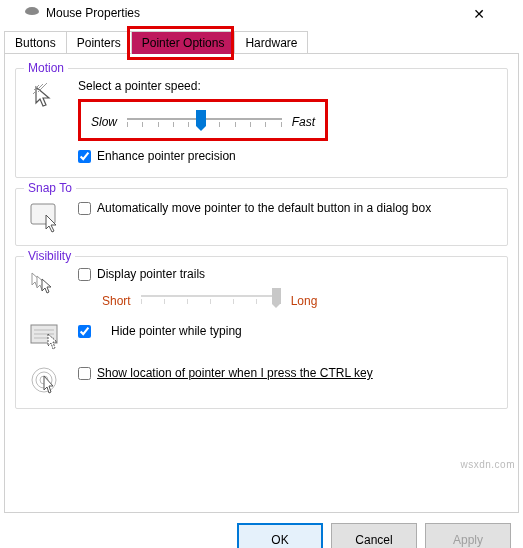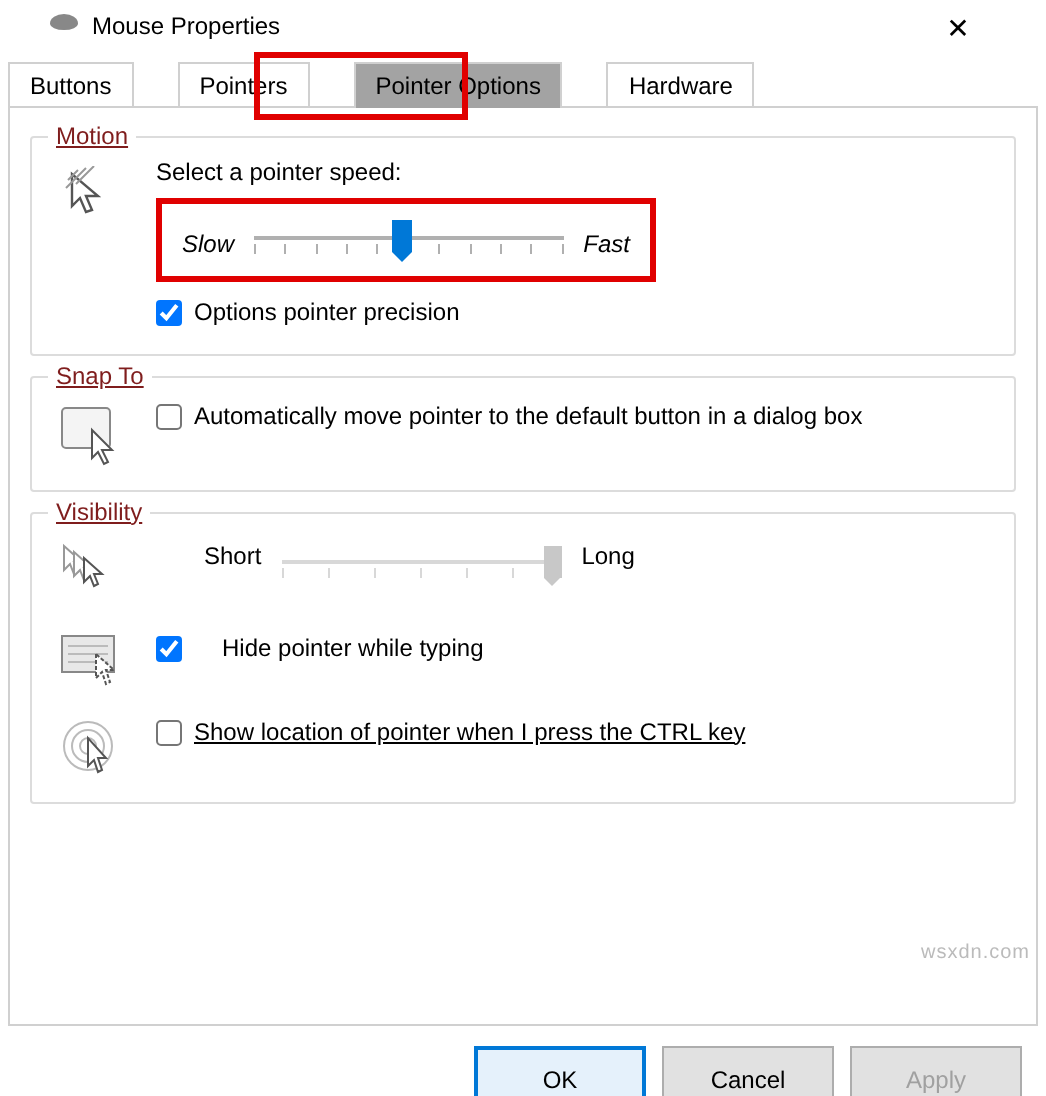--- a/index.html
+++ b/index.html
@@ -4,59 +4,59 @@
 <style>
 * { box-sizing: border-box; font-family: 'Segoe UI', Tahoma, sans-serif; font-size: 12px; }
 body { margin: 0; background: #fff; width: 523px; height: 548px; overflow: hidden; }
 
 .titlebar { display: flex; align-items: flex-start; padding: 6px 24px; height: 30px; }
 .titlebar .ticon { width: 16px; height: 10px; margin-right: 6px; position: relative; }
 .titlebar .ticon::before { content:''; position:absolute; width:14px; height:8px; background:#888; border-radius:50% 50% 50% 50%/60% 60% 40% 40%; top:1px; left:1px; }
 .titlebar .title { flex:1; color:#000; }
 .titlebar .close { width:40px; text-align:center; font-size:14px; color:#000; cursor:pointer; }
 
-.tabs { display:flex; padding: 0 4px; position:relative;gap:23px; }
+.tabs { display:flex; padding: 0 4px; position:relative; }
 .tab { padding:4px 10px; border:1px solid #d0d0d0; border-bottom:none; background:#fff; position:relative; top:1px; cursor:pointer; margin-right:-1px; }
-.tab.active { background:#a3a3a3; z-index:2; }
+.tab.active { background:#be185d; z-index:2; }
 .tab-highlight { border:3px solid #e00000; position:absolute; left:127px; top:-4px; width:107px; height:34px; z-index:5; pointer-events:none; }
 .tab-panel { border:1px solid #d0d0d0; margin:0 4px; padding:8px 10px 10px; height:460px; position:relative; }
 
 .group { border:1px solid #dcdcdc; border-radius:2px; margin:6px 0 10px; padding:10px 10px 12px 10px; position:relative; }
-.group-title { position:absolute; top:-8px; left:8px; background:#fff; padding:0 4px; color:#7f1d1d;text-decoration:underline; }
+.group-title { position:absolute; top:-8px; left:8px; background:#fff; padding:0 4px; color:#6d28d9; }
 .row { display:flex; align-items:flex-start; gap:12px; }
 .iconcell { width:40px; display:flex; justify-content:center; padding-top:4px; }
 .content { flex:1; }
 
 .speed-label { margin-bottom:6px; }
 .speed-box { border:3px solid #e00000; padding:6px 10px 2px; display:flex; align-items:center; gap:10px; width:250px;font-style:italic; }
 .slider-wrap { flex:1; position:relative; height:28px; }
 .slider-track { position:absolute; top:10px; left:0; right:0; height:2px; background:#b0b0b0; }
 .slider-ticks { position:absolute; top:14px; left:0; right:0; height:6px; display:flex; justify-content:space-between; }
 .slider-ticks span { width:1px; height:5px; background:#b0b0b0; }
 .slider-thumb { position:absolute; top:2px; left:48%; width:10px; height:16px; background:#0078d7; transform:translateX(-50%); }
 .slider-thumb::after { content:''; position:absolute; bottom:-5px; left:0; border-left:5px solid transparent; border-right:5px solid transparent; border-top:5px solid #0078d7; }
 
 .check { display:flex; align-items:flex-start; gap:6px; margin-top:8px; }
 .check input { margin:1px 0 0 0; }
 .check label { line-height:1.3; }
 
-.trail-row { display:flex; align-items:flex-start; gap:10px; margin:4px 0 0 24px; color:#000000; }
+.trail-row { display:flex; align-items:flex-end; gap:10px; margin:4px 0 0 24px; color:#c2410c; }
 .trail-slider { position:relative; width:140px; height:22px; }
 .trail-track { position:absolute; top:9px; left:0; right:0; height:2px; background:#d8d8d8; }
 .trail-ticks { position:absolute; top:13px; left:0; right:0; display:flex; justify-content:space-between; }
 .trail-ticks span { width:1px; height:5px; background:#d8d8d8; }
 .trail-thumb { position:absolute; top:2px; right:0; width:9px; height:16px; background:#c8c8c8; }
 .trail-thumb::after { content:''; position:absolute; bottom:-4px; left:0; border-left:4.5px solid transparent; border-right:4.5px solid transparent; border-top:4px solid #c8c8c8; }
 
 .buttons { display:flex; justify-content:flex-end; gap:8px; padding:10px 12px; }
 .btn { width:86px; height:34px; border:1px solid #adadad; background:#e1e1e1; cursor:pointer; }
 .btn.default { border:2px solid #0078d7; background:#e5f1fb; }
 .btn.disabled { color:#a0a0a0; }
 
-.watermark { position:absolute; right:8px; bottom:66px; font-size:10px; color:#bbb; letter-spacing:.5px; pointer-events:none; }
+.watermark { position:absolute; right:8px; bottom:78px; font-size:10px; color:#bbb; letter-spacing:.5px; pointer-events:none; }
 
 svg { display:block; }
 </style>
 </head>
 <body>
 
 <div class="titlebar">
   <div class="ticon"></div>
   <div class="title">Mouse Properties</div>
   <div class="close">✕</div>
@@ -99,21 +99,21 @@
                 <span></span>
                 <span></span>
                 <span></span>
               </div>
             <div class="slider-thumb"></div>
           </div>
           <span>Fast</span>
         </div>
         <div class="check">
           <input type="checkbox" checked="" style="">
-          <label>Options pointer precision</label>
+          <label>Enhance pointer precision</label>
         </div>
       </div>
     </div>
   </div>
 
   <div class="group">
     <div class="group-title">Snap To</div>
     <div class="row">
       <div class="iconcell">
         <svg width="32" height="30" viewBox="0 0 32 30">
@@ -137,20 +137,24 @@
       <div class="iconcell">
         <svg width="32" height="30" viewBox="0 0 32 30">
             <g fill="#fff" stroke="#999" stroke-width="1">
               <path d="M2 2 L2 14 L5 11 L7 16 L9 15 L7 10 L11 10 Z"></path>
               <path d="M7 5 L7 17 L10 14 L12 19 L14 18 L12 13 L16 13 Z"></path>
               <path d="M12 8 L12 20 L15 17 L17 22 L19 21 L17 16 L21 16 Z" stroke="#555"></path>
             </g>
           </svg>
       </div>
       <div class="content">
+        <div class="check" style="margin-top:0;">
+          <input type="checkbox" style="">
+          <label>Display pointer trails</label>
+        </div>
         <div class="trail-row">
           <span>Short</span>
           <div class="trail-slider">
             <div class="trail-track"></div>
             <div class="trail-ticks">
                 <span></span>
                 <span></span>
                 <span></span>
                 <span></span>
                 <span></span>

